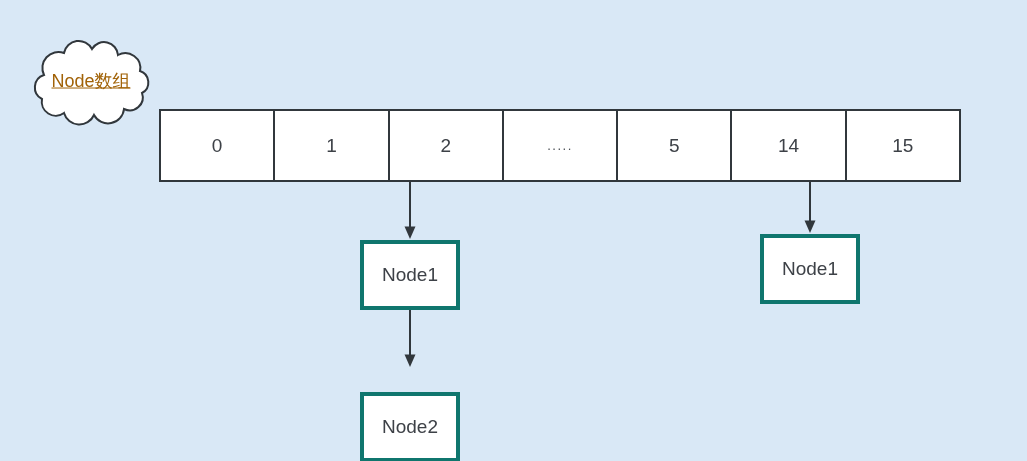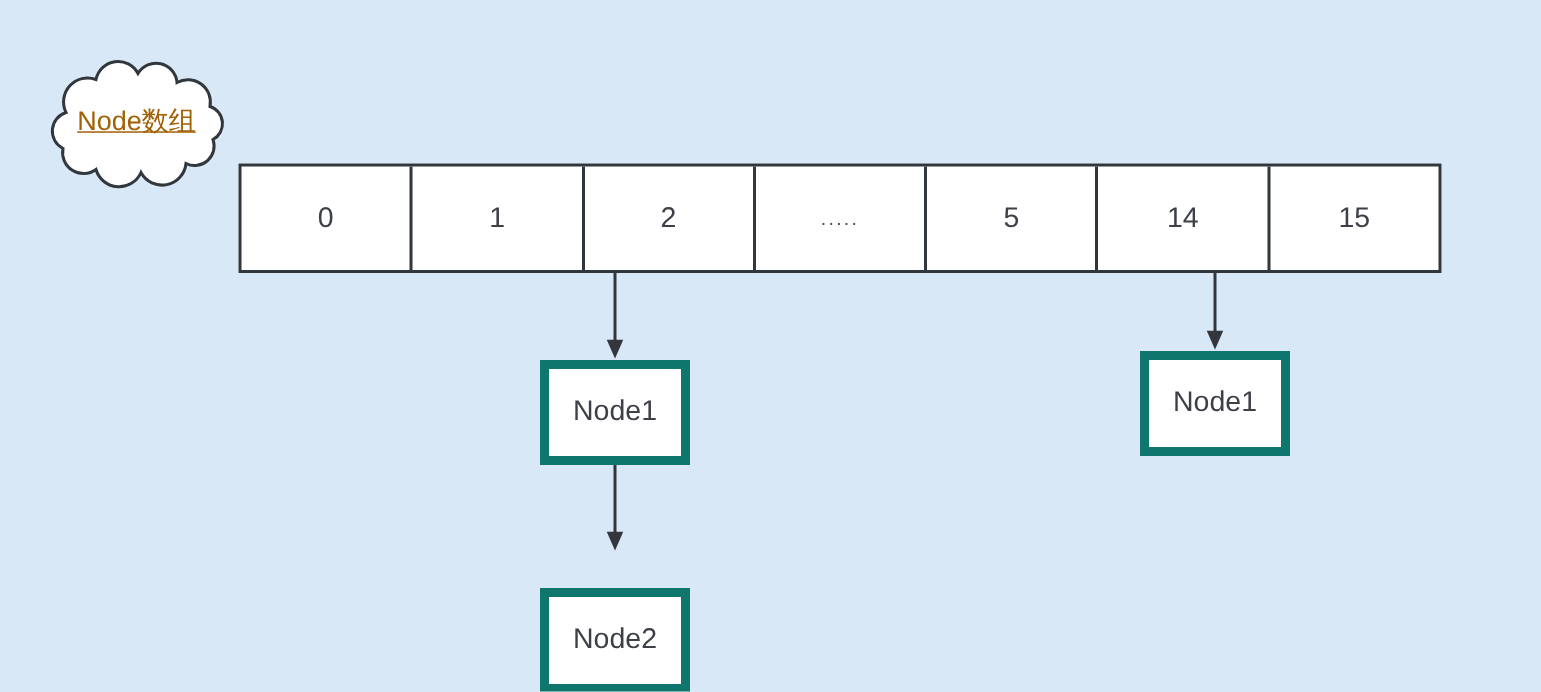--- a/index.html
+++ b/index.html
@@ -65,21 +65,21 @@
   .cell.dots {
     font-size: 13px;
     letter-spacing: 1.5px;
     color: #4a4e54;
   }
   
   .node-box {
     position: absolute;
     width: 100px; height: 70px;
     background: #ffffff;
-    border: 6px solid #0f766e;
+    border: 4px solid #0f766e;
     display: flex;
     align-items: center;
     justify-content: center;
     font-size: 19px;
     color: #3d4147;
   }
   .node1-left  { left: 360px; top: 240px; }
   .node2-left  { left: 360px; top: 368px; margin-top: 24px; }
   .node1-right { left: 760px; top: 234px; }
 </style>

